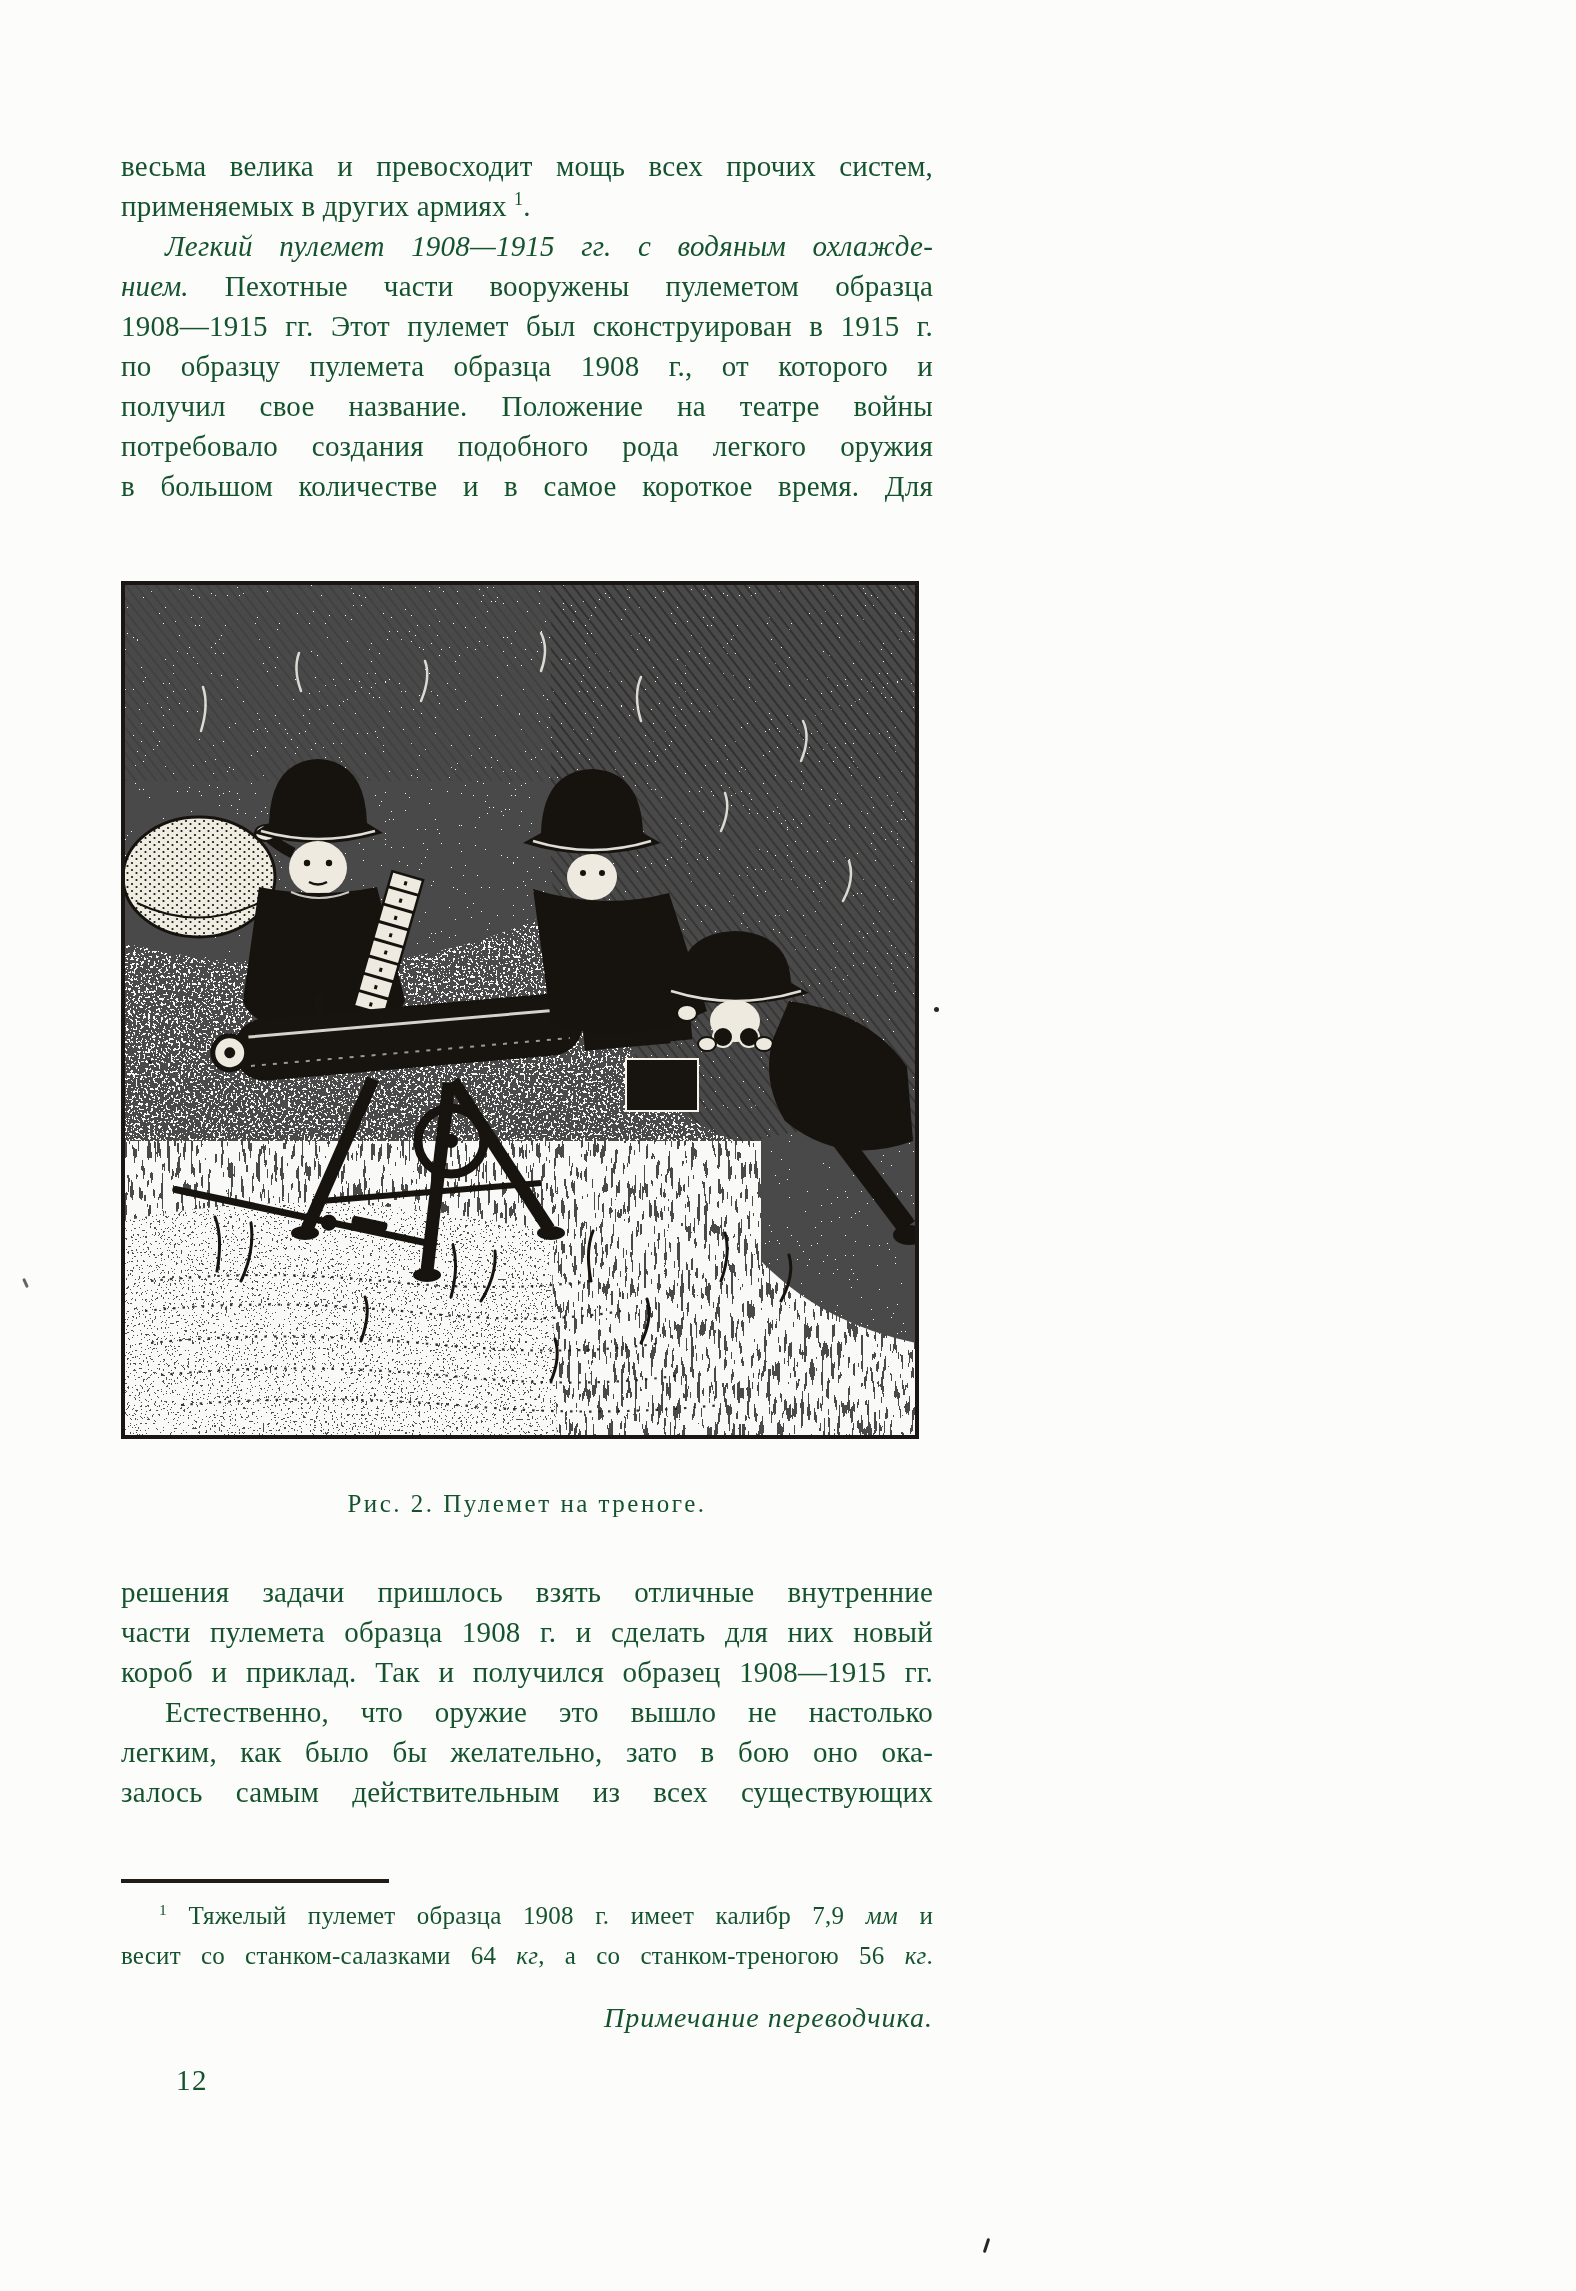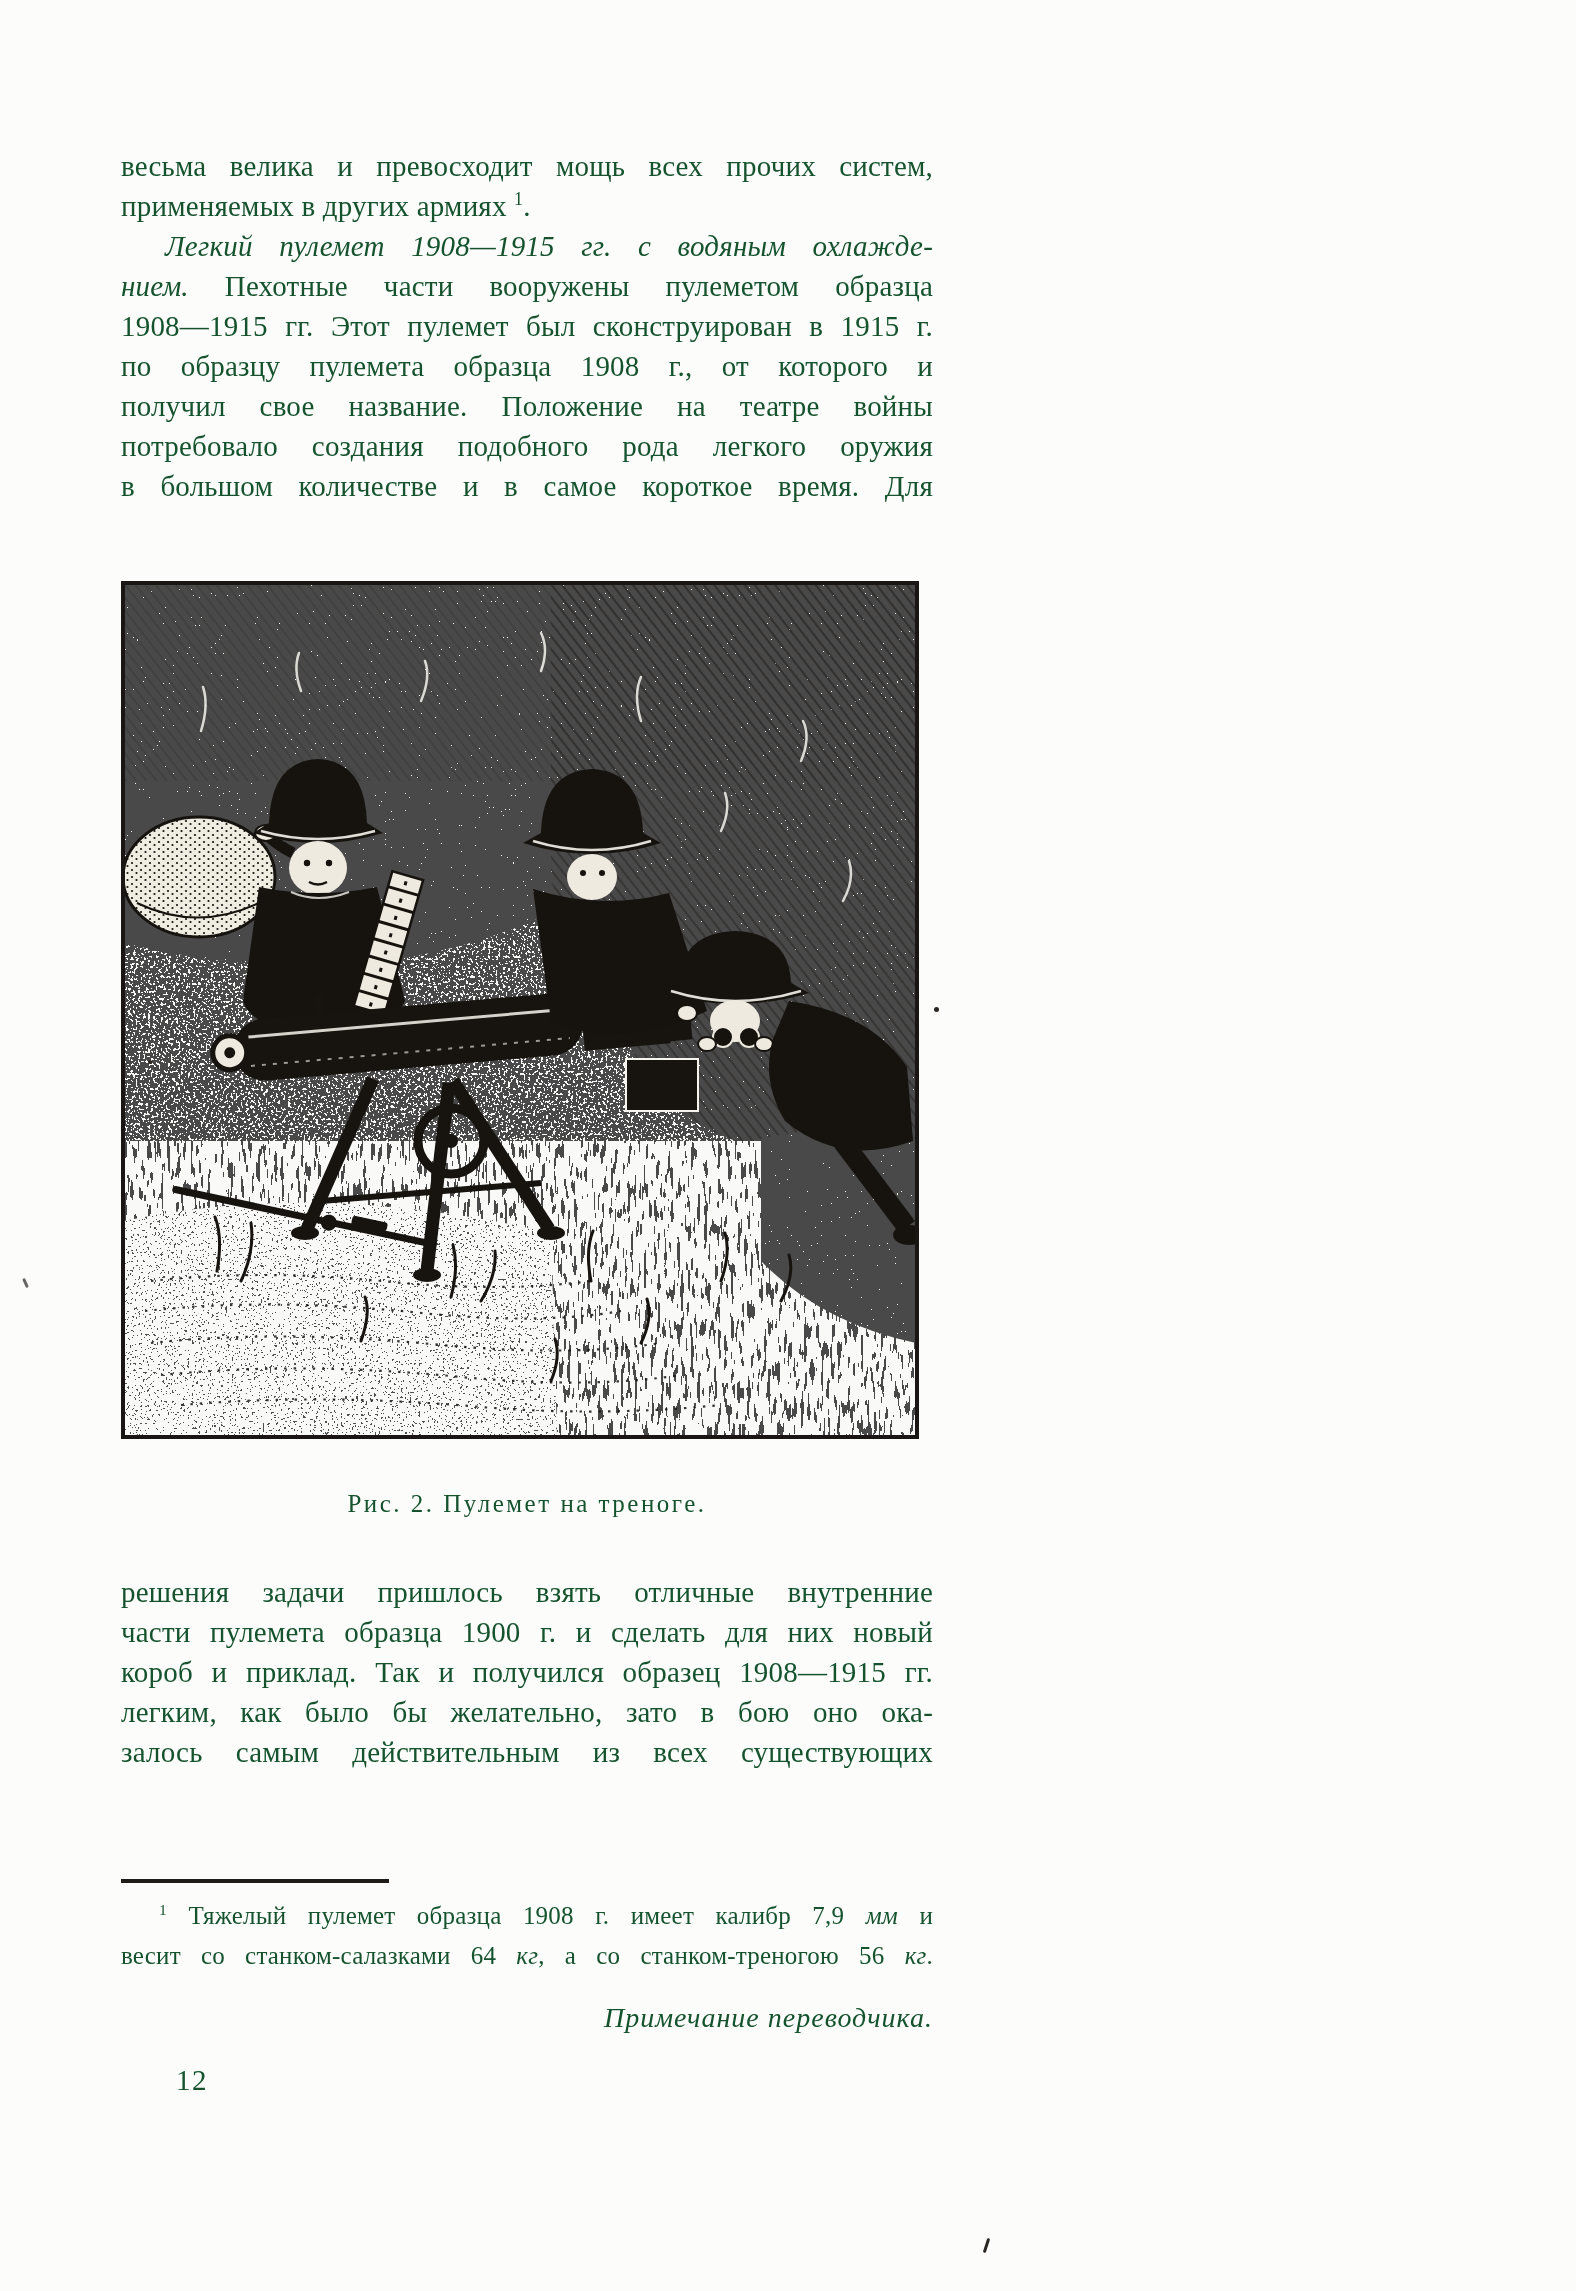--- a/index.html
+++ b/index.html
@@ -237,22 +237,23 @@
       </g>
 
       <rect x="2" y="2" width="794" height="854" fill="none" stroke="#191613" stroke-width="4"></rect>
     </svg>
   </figure>
 
   <div class="caption">Рис. 2. Пулемет на треноге.</div>
 
   <div class="col" id="para-after">
       <div class="line j">решения задачи пришлось взять отличные внутренние</div>
-      <div class="line j">части пулемета образца 1900 г. и сделать для них новый</div>
+      <div class="line j">части пулемета образца 1908 г. и сделать для них новый</div>
       <div class="line j">короб и приклад. Так и получился образец 1908—1915 гг.</div>
+      <div class="line j ind">Естественно, что оружие это вышло не настолько</div>
       <div class="line j">легким, как было бы желательно, зато в бою оно ока-</div>
       <div class="line j">залось самым действительным из всех существующих</div>
     </div>
 
   <div class="fn-rule"></div>
 
   <div class="col" id="footnote">
       <div class="line j ind"><sup>1</sup> Тяжелый пулемет образца 1908 г. имеет калибр 7,9 <i>мм</i> и</div>
       <div class="line j">весит со станком-салазками 64 <i>кг</i>, а со станком-треногою 56 <i>кг</i>.</div>
     </div>

